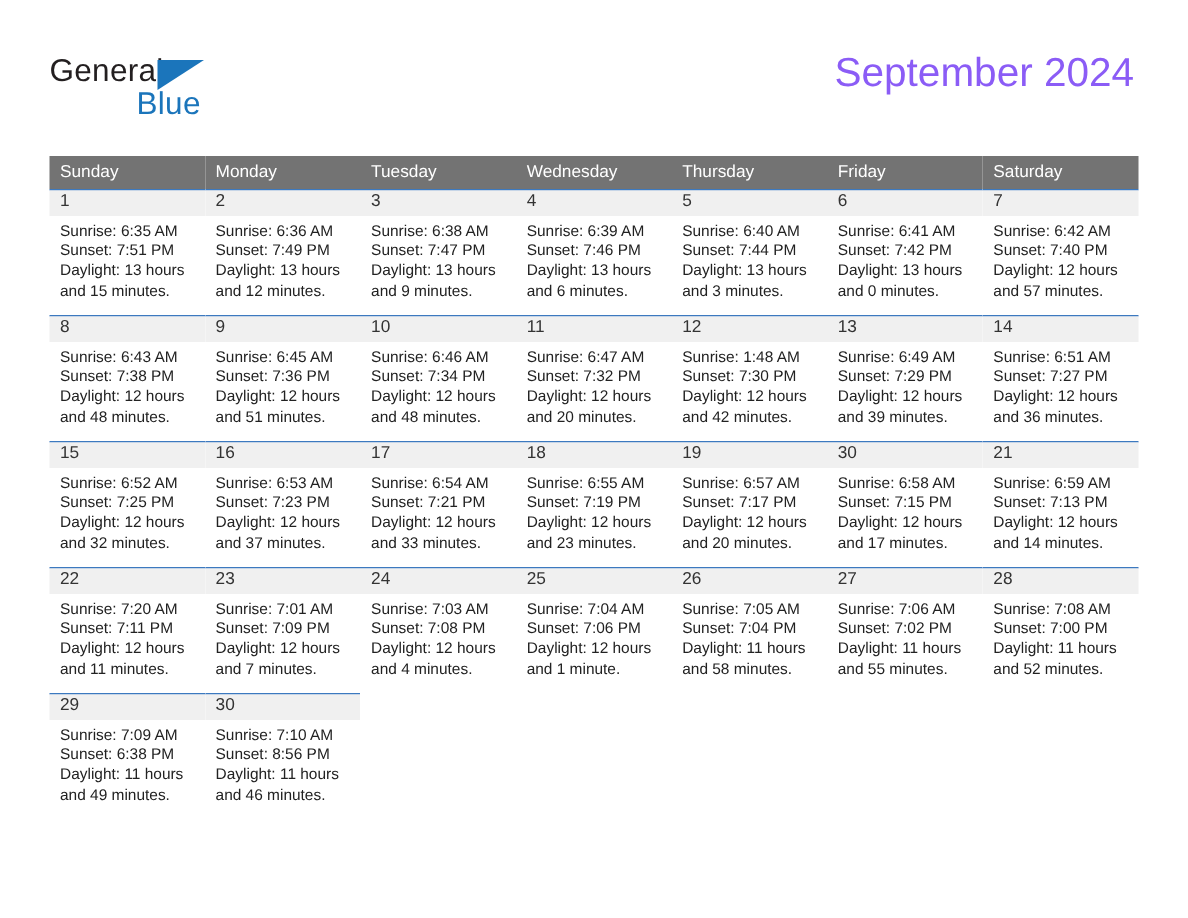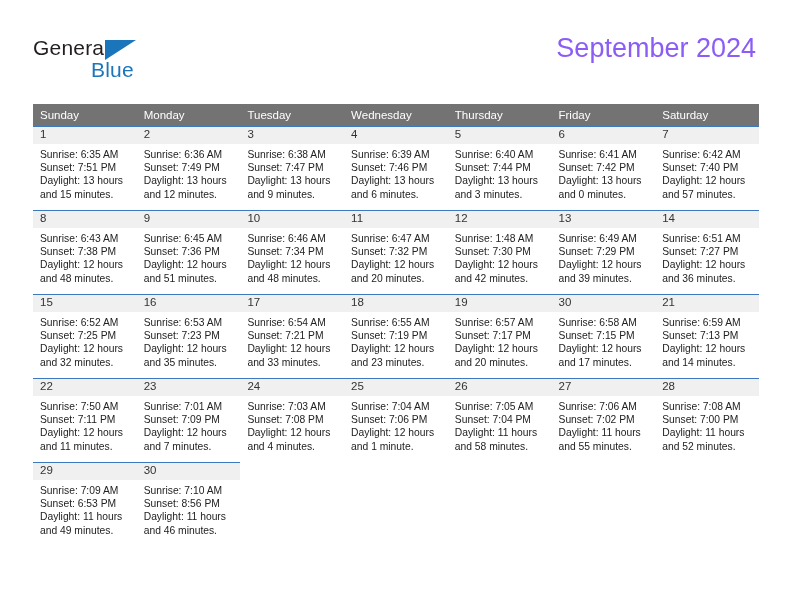--- a/index.html
+++ b/index.html
@@ -333,21 +333,21 @@
               </div>
             </div>
           </td>
           <td>
             <div class="daycell">
               <div class="daynum-band">16</div>
               <div class="lines">
                 <div>Sunrise: 6:53 AM</div>
                 <div>Sunset: 7:23 PM</div>
                 <div>Daylight: 12 hours</div>
-                <div>and 35 minutes.</div>
+                <div>and 37 minutes.</div>
               </div>
             </div>
           </td>
           <td>
             <div class="daycell">
               <div class="daynum-band">17</div>
               <div class="lines">
                 <div>Sunrise: 6:54 AM</div>
                 <div>Sunset: 7:21 PM</div>
                 <div>Daylight: 12 hours</div>
@@ -398,21 +398,21 @@
                 <div>and 14 minutes.</div>
               </div>
             </div>
           </td>
         </tr>
         <tr>
           <td>
             <div class="daycell">
               <div class="daynum-band">22</div>
               <div class="lines">
-                <div>Sunrise: 7:50 AM</div>
+                <div>Sunrise: 7:20 AM</div>
                 <div>Sunset: 7:11 PM</div>
                 <div>Daylight: 12 hours</div>
                 <div>and 11 minutes.</div>
               </div>
             </div>
           </td>
           <td>
             <div class="daycell">
               <div class="daynum-band">23</div>
               <div class="lines">
@@ -478,21 +478,21 @@
               </div>
             </div>
           </td>
         </tr>
         <tr>
           <td>
             <div class="daycell">
               <div class="daynum-band">29</div>
               <div class="lines">
                 <div>Sunrise: 7:09 AM</div>
-                <div>Sunset: 6:53 PM</div>
+                <div>Sunset: 6:38 PM</div>
                 <div>Daylight: 11 hours</div>
                 <div>and 49 minutes.</div>
               </div>
             </div>
           </td>
           <td>
             <div class="daycell">
               <div class="daynum-band">30</div>
               <div class="lines">
                 <div>Sunrise: 7:10 AM</div>

